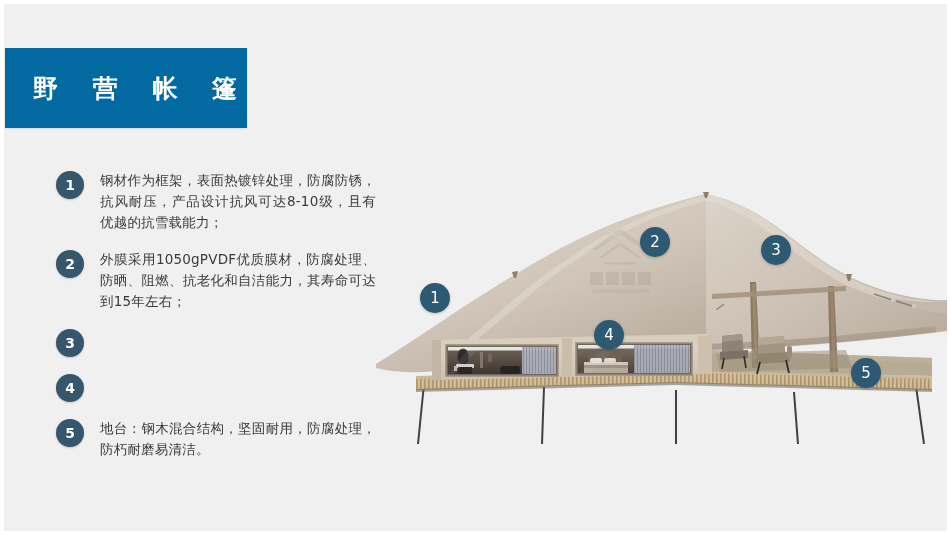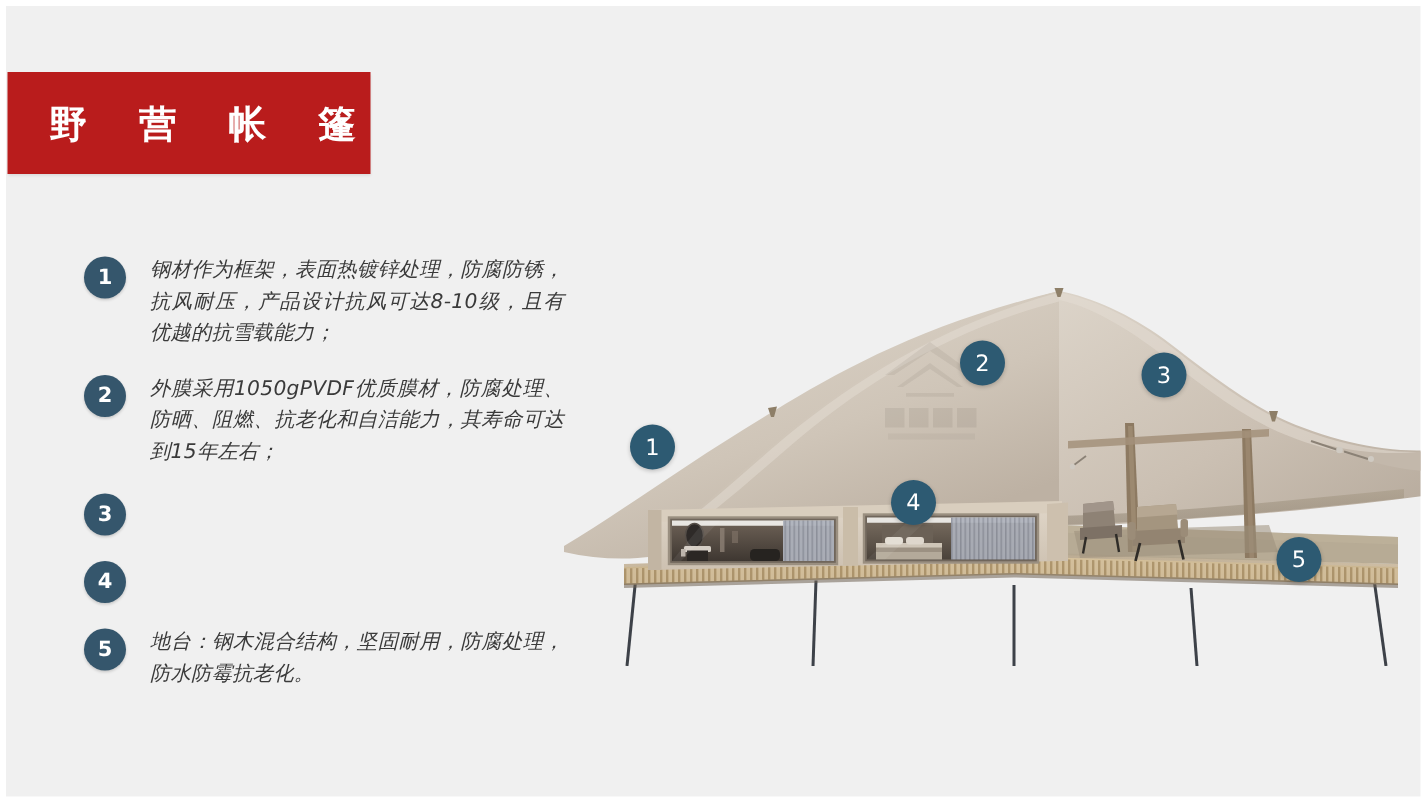--- a/index.html
+++ b/index.html
@@ -18,22 +18,22 @@
     border-left:4px solid #ffffff;
     border-right:3px solid #ffffff;
     border-bottom:3px solid #ffffff;
     overflow:hidden;
   }
 
   
   #title-banner{
     position:absolute;
     left:1px; top:44px;
-    width:242px; height:68px;
-    background:#b91c1c;
+    width:242px; height:80px;
+    background:#0369a1;
     display:flex; align-items:center;
     box-shadow:0 1px 2px rgba(0,0,0,.10);
   }
   #title-banner .title-text{
     color:#ffffff;
     font-size:25px;
     font-weight:bold;
     letter-spacing:13px;
     padding-left:28px;
     white-space:nowrap;
@@ -65,21 +65,20 @@
     margin-top:1px;
     box-shadow:0 1px 2px rgba(0,0,0,.18);
   }
   .feature-text{
     margin-left:16px;
     font-size:13.5px;
     line-height:21px;
     color:#3a3a3a;
     text-align:justify;
     letter-spacing:.2px;
-    font-style:italic;
   }
 
   
   #tent-figure{
     position:absolute;
     left:372px; top:150px;
     width:578px; height:290px;
   }
   #tent-figure svg{ display:block; width:100%; height:100%; }
 
@@ -127,21 +126,21 @@
     <div class="feature-item">
       <div class="bullet">3</div>
     </div>
 
     <div class="feature-item">
       <div class="bullet">4</div>
     </div>
 
     <div class="feature-item">
       <div class="bullet">5</div>
-      <div class="feature-text">地台：钢木混合结构，坚固耐用，防腐处理，防水防霉抗老化。</div>
+      <div class="feature-text">地台：钢木混合结构，坚固耐用，防腐处理，防朽耐磨易清洁。</div>
     </div>
 
   </div>
 
   <div id="tent-figure">
     <svg viewBox="0 0 578 290" xmlns="http://www.w3.org/2000/svg">
       <defs>
         <linearGradient id="canopyL" x1="0" y1="0" x2="0.6" y2="1">
           <stop offset="0%" stop-color="#e0d8cd"></stop>
           <stop offset="60%" stop-color="#cfc5b8"></stop>

